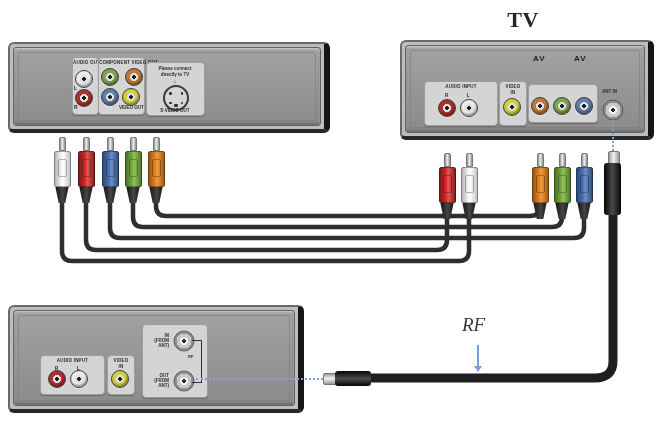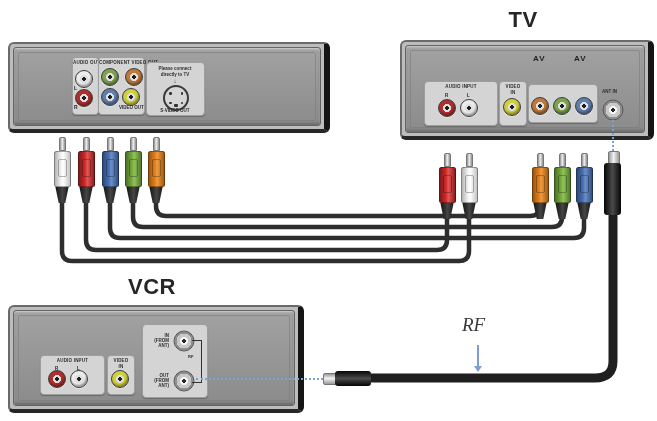--- a/index.html
+++ b/index.html
@@ -92,22 +92,21 @@
            font-size:19px;color:#3a3a3a;z-index:6;}
   .arrow-line{position:absolute;width:1.6px;background:#7b9fd4;z-index:6;}
   .arrow-head{position:absolute;width:0;height:0;border-left:4px solid transparent;
               border-right:4px solid transparent;border-top:6px solid #7b9fd4;z-index:6;}
 </style>
 </head>
 <body>
 
 <div class="canvas">
 
-  <div class="dev-title" style="left:478px;top:7px;">TV</div>
-  <div class="dev-title" style="left:107px;top:274px;">VCR</div>
+  <div class="dev-title" style="left:478px;top:7px;font-family:Liberation Serif, serif;">TV</div>
 
   <div class="panel" style="left:8px;top:42px;width:322px;height:91px;">
     <div class="face"></div>
   </div>
   <div class="plate" style="left:72px;top:57px;width:25px;height:56px;">
     <div class="plate-h">AUDIO OUT</div>
   </div>
   <div class="plate" style="left:98px;top:57px;width:45px;height:56px;">
     <div class="plate-h">COMPONENT VIDEO OUT</div>
   </div>

